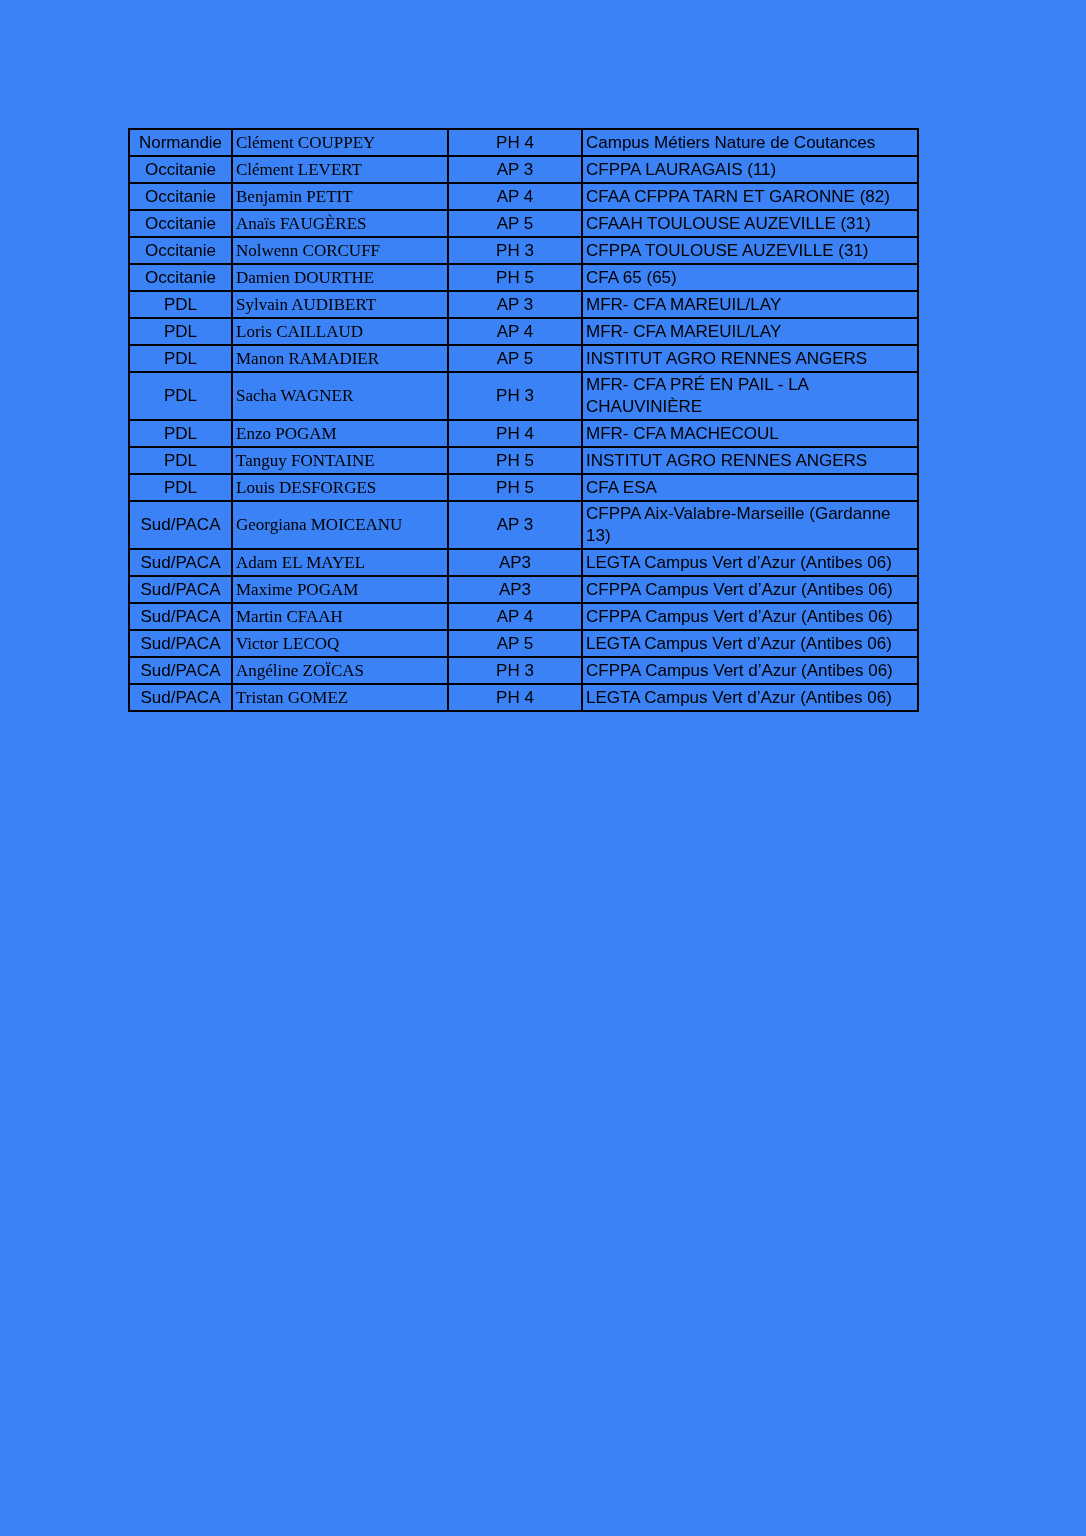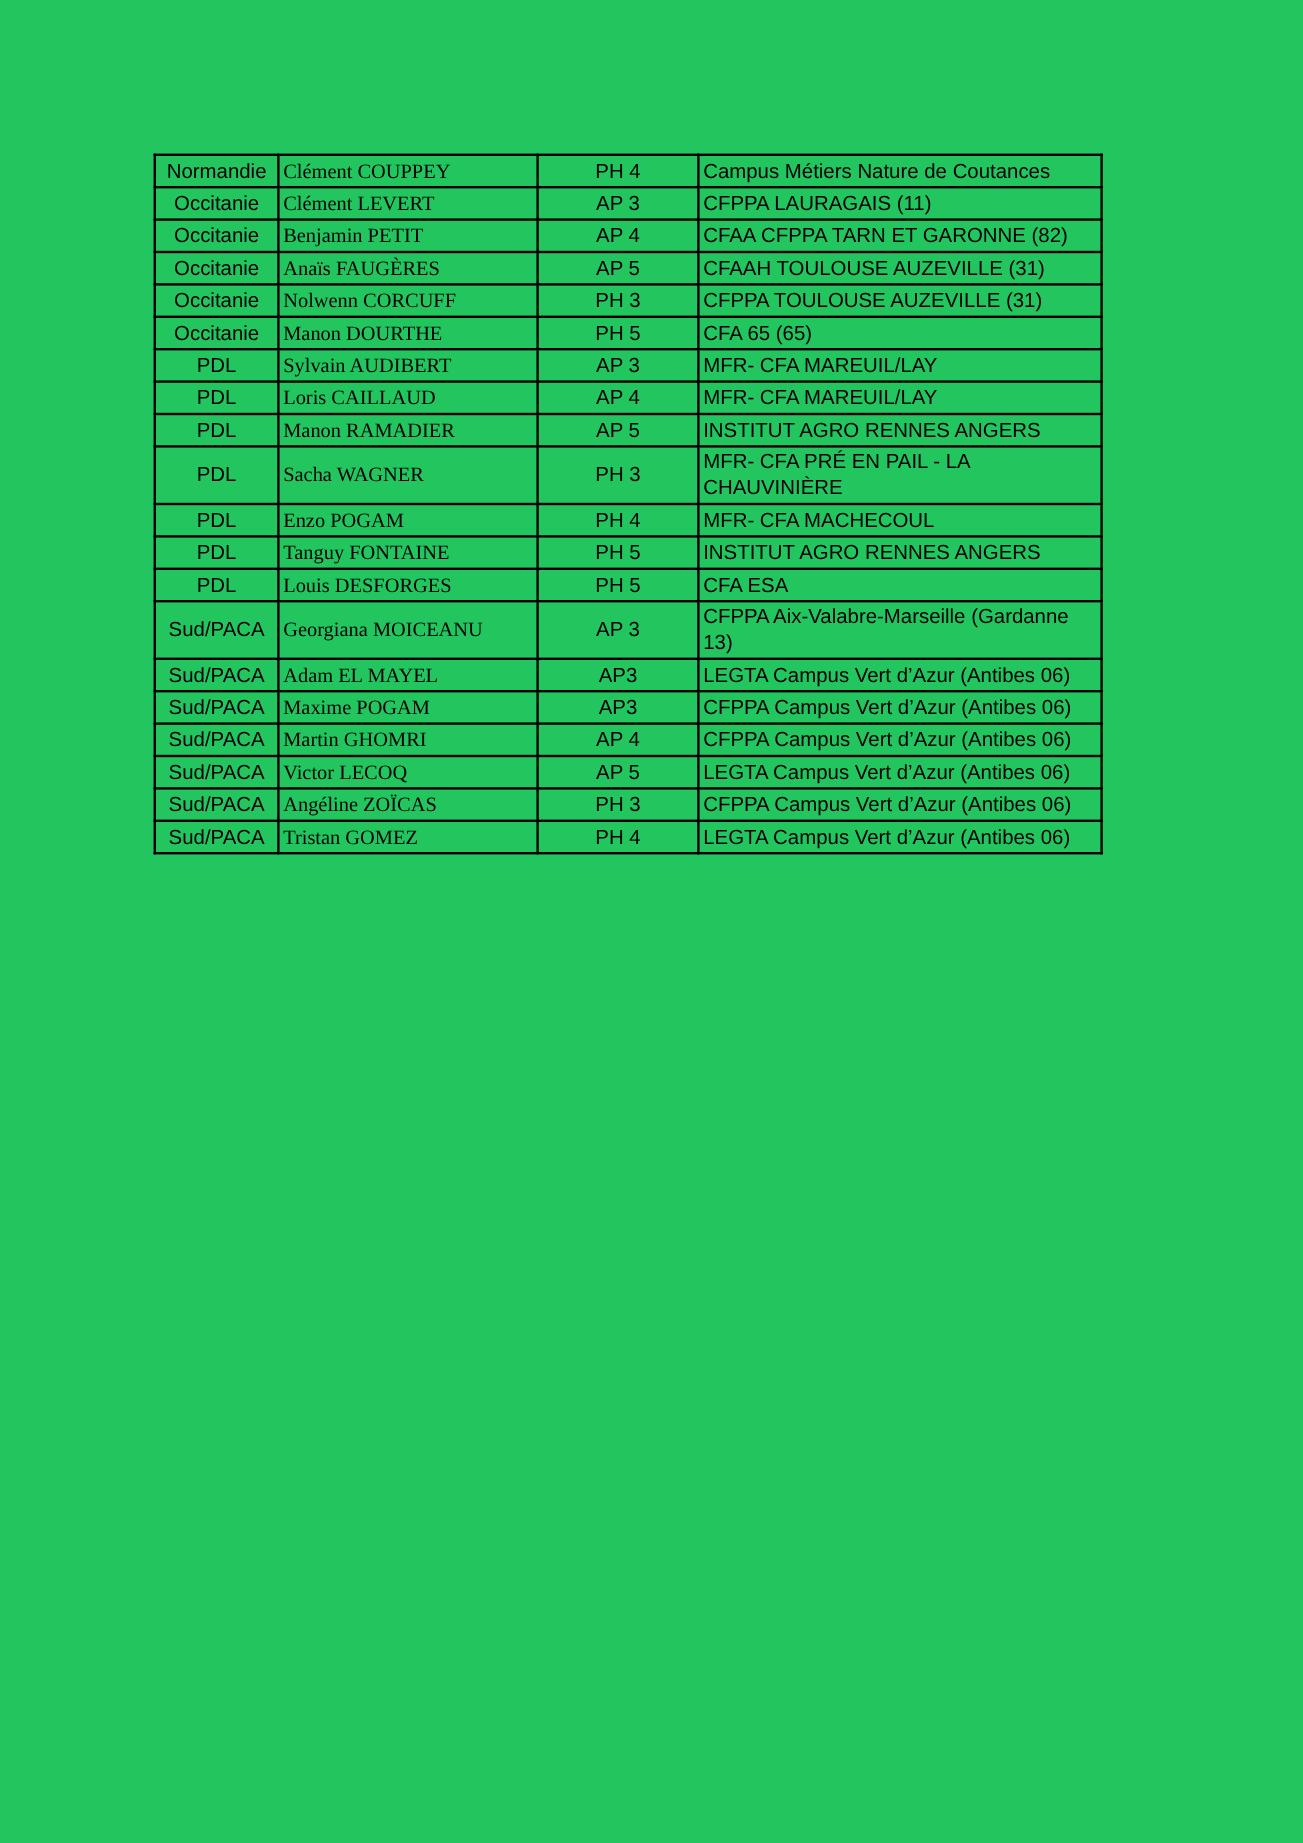--- a/index.html
+++ b/index.html
@@ -4,21 +4,21 @@
 <style>
   html, body {
     margin: 0;
     padding: 0;
     background: #ffffff;
   }
   .page {
     position: relative;
     width: 1086px;
     height: 1536px;
-    background: #22c55e;
+    background: #3b82f6;
     font-family: "Liberation Sans", sans-serif;
     color: #000000;
     overflow: hidden;
   }
   table.roster {
     position: absolute;
     left: 128px;
     top: 128px;
     width: 789px;
     border-collapse: collapse;
@@ -76,21 +76,21 @@
           <td class="col-institution">CFAAH TOULOUSE AUZEVILLE (31)</td>
         </tr>
         <tr>
           <td class="col-region">Occitanie</td>
           <td class="col-name">Nolwenn CORCUFF</td>
           <td class="col-code">PH 3</td>
           <td class="col-institution">CFPPA TOULOUSE AUZEVILLE (31)</td>
         </tr>
         <tr>
           <td class="col-region">Occitanie</td>
-          <td class="col-name">Manon DOURTHE</td>
+          <td class="col-name">Damien DOURTHE</td>
           <td class="col-code">PH 5</td>
           <td class="col-institution">CFA 65 (65)</td>
         </tr>
         <tr>
           <td class="col-region">PDL</td>
           <td class="col-name">Sylvain AUDIBERT</td>
           <td class="col-code">AP 3</td>
           <td class="col-institution">MFR- CFA MAREUIL/LAY</td>
         </tr>
         <tr>
@@ -142,21 +142,21 @@
           <td class="col-institution">LEGTA Campus Vert d’Azur (Antibes 06)</td>
         </tr>
         <tr>
           <td class="col-region">Sud/PACA</td>
           <td class="col-name">Maxime POGAM</td>
           <td class="col-code">AP3</td>
           <td class="col-institution">CFPPA Campus Vert d’Azur (Antibes 06)</td>
         </tr>
         <tr>
           <td class="col-region">Sud/PACA</td>
-          <td class="col-name">Martin GHOMRI</td>
+          <td class="col-name">Martin CFAAH</td>
           <td class="col-code">AP 4</td>
           <td class="col-institution">CFPPA Campus Vert d’Azur (Antibes 06)</td>
         </tr>
         <tr>
           <td class="col-region">Sud/PACA</td>
           <td class="col-name">Victor LECOQ</td>
           <td class="col-code">AP 5</td>
           <td class="col-institution">LEGTA Campus Vert d’Azur (Antibes 06)</td>
         </tr>
         <tr>

